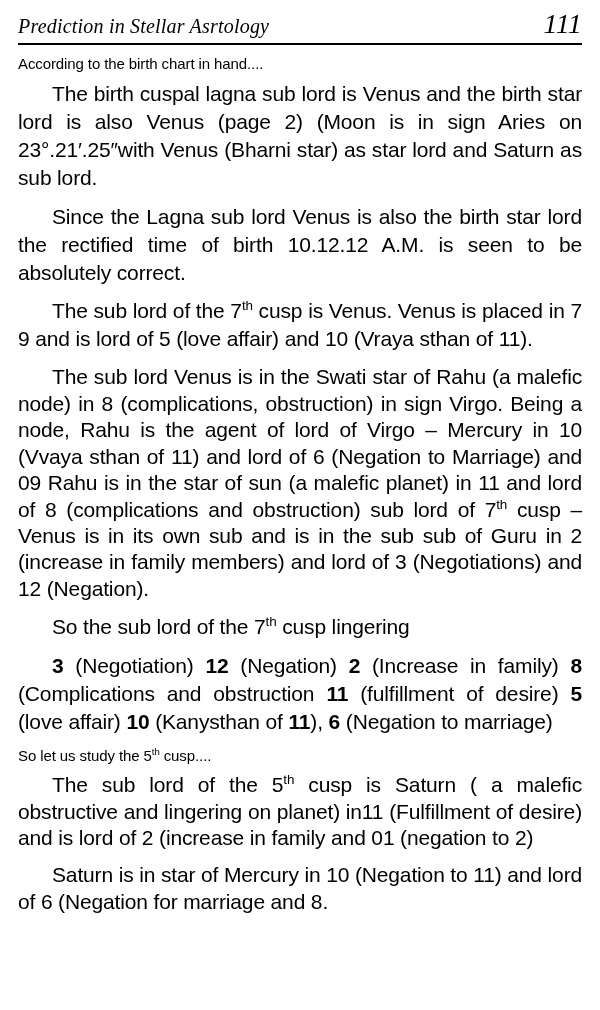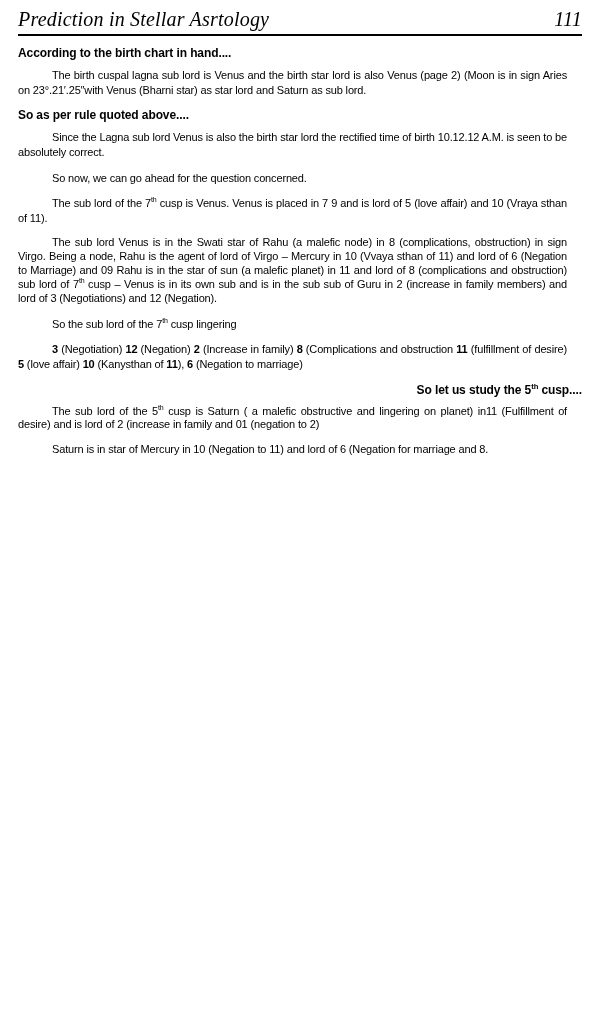--- a/index.html
+++ b/index.html
@@ -29,71 +29,69 @@
     font-style: italic;
     font-size: 20px;
     letter-spacing: 0.2px;
     padding-bottom: 3px;
   }
   .running-head .title {
     white-space: nowrap;
   }
   .running-head .folio {
     font-style: italic;
-    font-size: 20px;
+    font-size: 28px;
   }
   .rule {
     border-top: 2px solid #000;
     margin: 0 0 10px 0;
   }
   h2.sub {
     font-family: "Liberation Sans", sans-serif;
-    font-weight: bold;
-    font-size: 12px;
+    font-weight: normal;
+    font-size: 15px;
     margin: 0 0 8px 0;
     letter-spacing: -0.1px;
   }
   p {
-    font-size: 11px;
+    font-size: 21px;
     line-height: 1.33;
-    margin: 0 15px 11px 0;
+    margin: 0 0 11px 0;
     text-align: justify;
     letter-spacing: -0.15px;
   }
   p.indent { text-indent: 34px; }
   p.indent-sm { text-indent: 24px; }
   p.tight { line-height: 1.26; }
   sup {
     font-size: 0.64em;
     vertical-align: super;
     line-height: 0;
   }
   b { font-weight: bold; }
-  .gap-top { margin-top: 13px; text-align: right; }
+  .gap-top { margin-top: 13px; }
 </style>
 </head>
 <body>
 
 <div class="page">
 
   <div class="running-head">
     <span class="title">Prediction in Stellar Asrtology</span>
     <span class="folio">111</span>
   </div>
   <div class="rule"></div>
 
   <h2 class="sub">According to the birth chart in hand....</h2>
 
   <p class="indent">The birth cuspal lagna sub lord is Venus and the birth star lord is also Venus (page 2) (Moon is in sign Aries on 23°.21′.25″with Venus (Bharni star) as star lord and Saturn as sub lord.</p>
 
-  <h2 class="sub">So as per rule quoted above....</h2>
 
   <p class="indent">Since the Lagna sub lord Venus is also the birth star lord the rectified time of birth 10.12.12 A.M. is seen to be absolutely correct.</p>
 
-  <p class="indent">So now, we can go ahead for the question concerned.</p>
 
   <p class="indent">
     <span>The sub lord of the 7</span><sup>th</sup><span> cusp is Venus. Venus is placed in 7 9 and is lord of 5 (love affair) and 10 (Vraya sthan of 11).</span>
   </p>
 
   <p class="indent tight">
     <span>The sub lord Venus is in the Swati star of Rahu (a malefic node) in 8 (complications, obstruction) in sign Virgo. Being a node, Rahu is the agent of lord of Virgo – Mercury in 10 (Vvaya sthan of 11) and lord of 6 (Negation to Marriage) and 09 Rahu is in the star of sun (a malefic planet) in 11 and lord of 8 (complications and obstruction) sub lord of 7</span><sup>th</sup><span> cusp – Venus is in its own sub and is in the sub sub of Guru in 2 (increase in family members) and lord of 3 (Negotiations) and 12 (Negation).</span>
   </p>
 
   <p class="indent">

